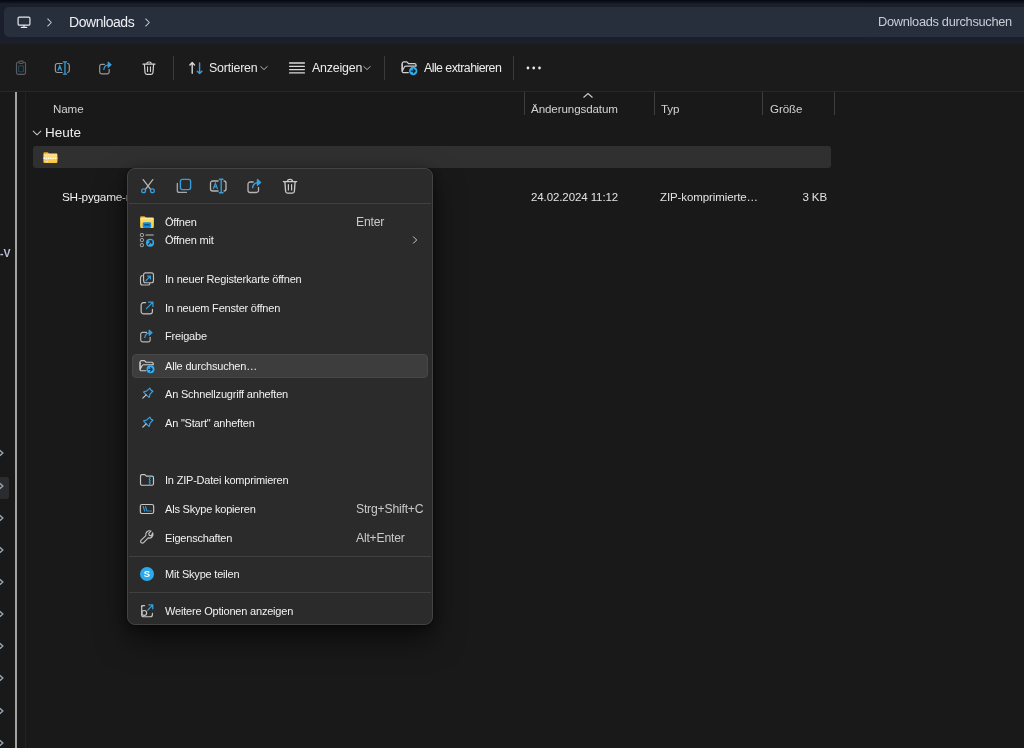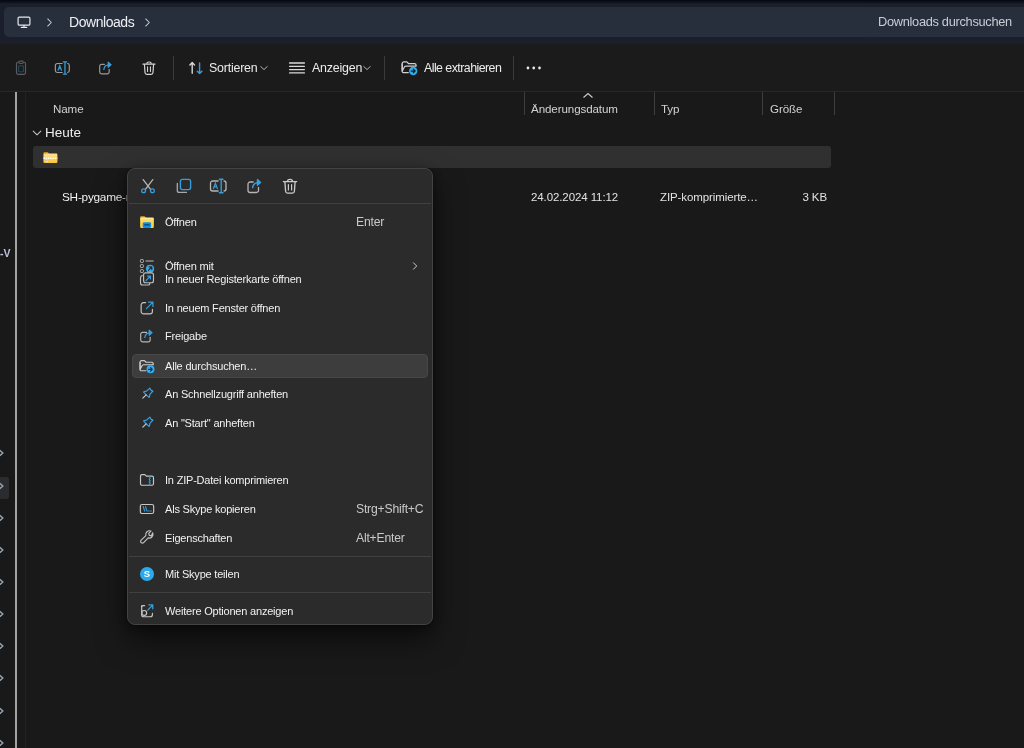--- a/index.html
+++ b/index.html
@@ -235,21 +235,21 @@
       <rect x="2.4" y="5" width="15.2" height="11.6" rx="1.3" fill="url(#gf)"></rect>
       <path d="M2.4 7.2c3-.6 10-.6 15.2 0v-.9l-7.2-.5-8 .5z" fill="#fff2b8" opacity="0.9"></path>
       <rect x="5.2" y="10.2" width="9.4" height="6.4" rx="1.5" fill="#1091e8"></rect>
       <rect x="6.8" y="12.6" width="6.2" height="1.2" rx="0.6" fill="#0c3f66"></rect>
     </svg>
       </div>
     <div class="mlbl">Öffnen</div>
     <div class="msc">Enter</div>
   </div>
 
-  <div class="mrow" style="top:83px">
+  <div class="mrow" style="top:57px">
     <div class="mico">
         <svg width="18" height="18" viewBox="0 0 20 20">
       <rect x="2.7" y="2.8" width="3.3" height="3.3" rx="1" fill="none" stroke="#bdbdbd" stroke-width="1.1"></rect>
       <rect x="2.7" y="8.4" width="3.3" height="3.3" rx="1" fill="none" stroke="#bdbdbd" stroke-width="1.1"></rect>
       <rect x="2.7" y="14" width="3.3" height="3.3" rx="1" fill="none" stroke="#bdbdbd" stroke-width="1.1"></rect>
       <path d="M8.8 4.5h8.2" stroke="#bdbdbd" stroke-width="1.15" stroke-linecap="round"></path>
       <circle cx="13.4" cy="13" r="4.5" fill="#2fadf0"></circle>
       <path d="M11.5 14.9l3.6-3.6M12.4 11h3v3" fill="none" stroke="#2b2b2b" stroke-width="1.3" stroke-linecap="round" stroke-linejoin="round"></path>
     </svg>
       </div>

